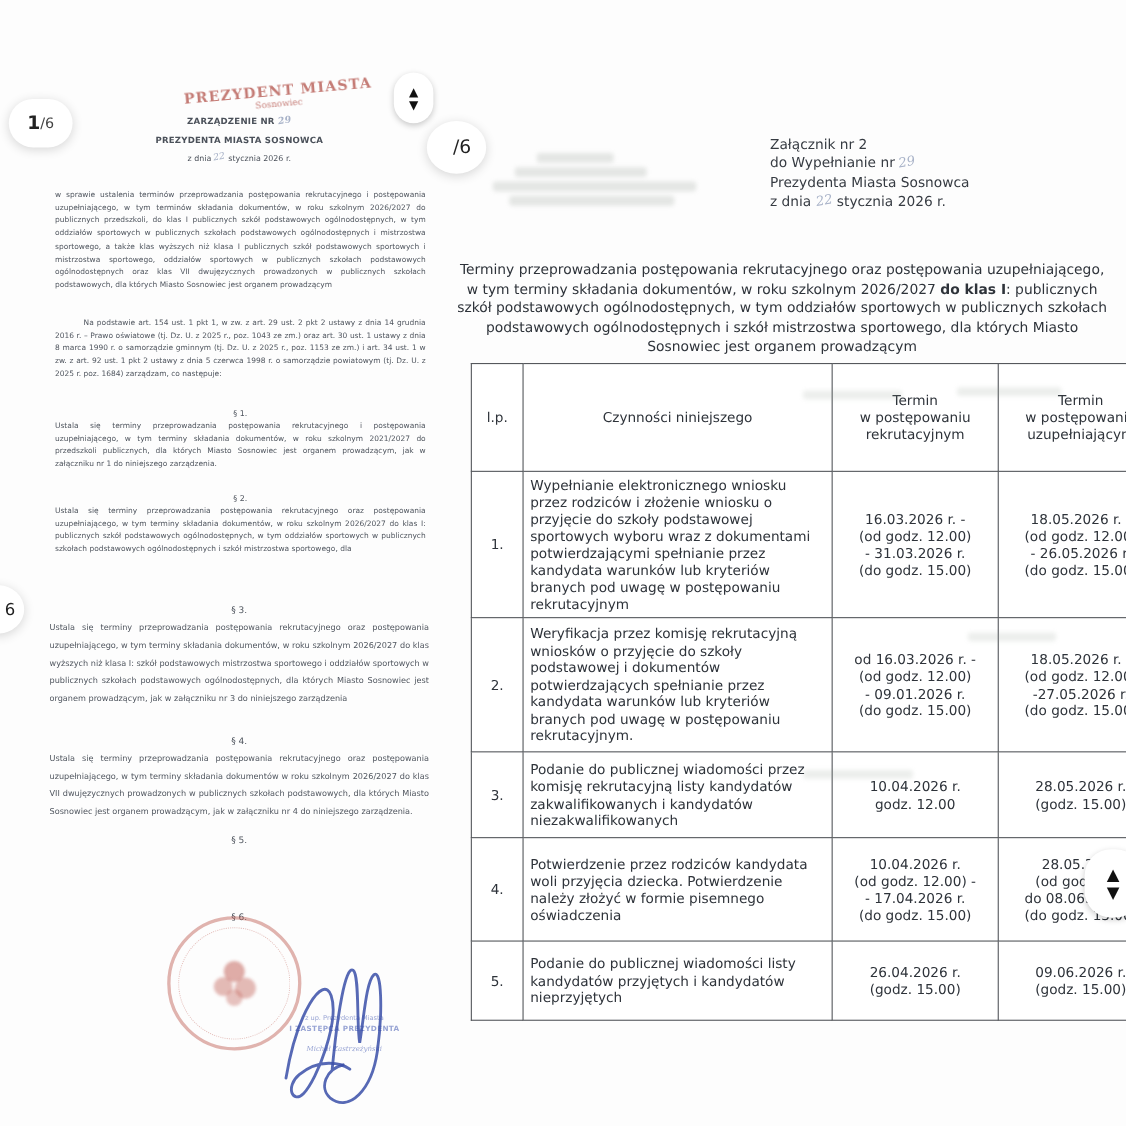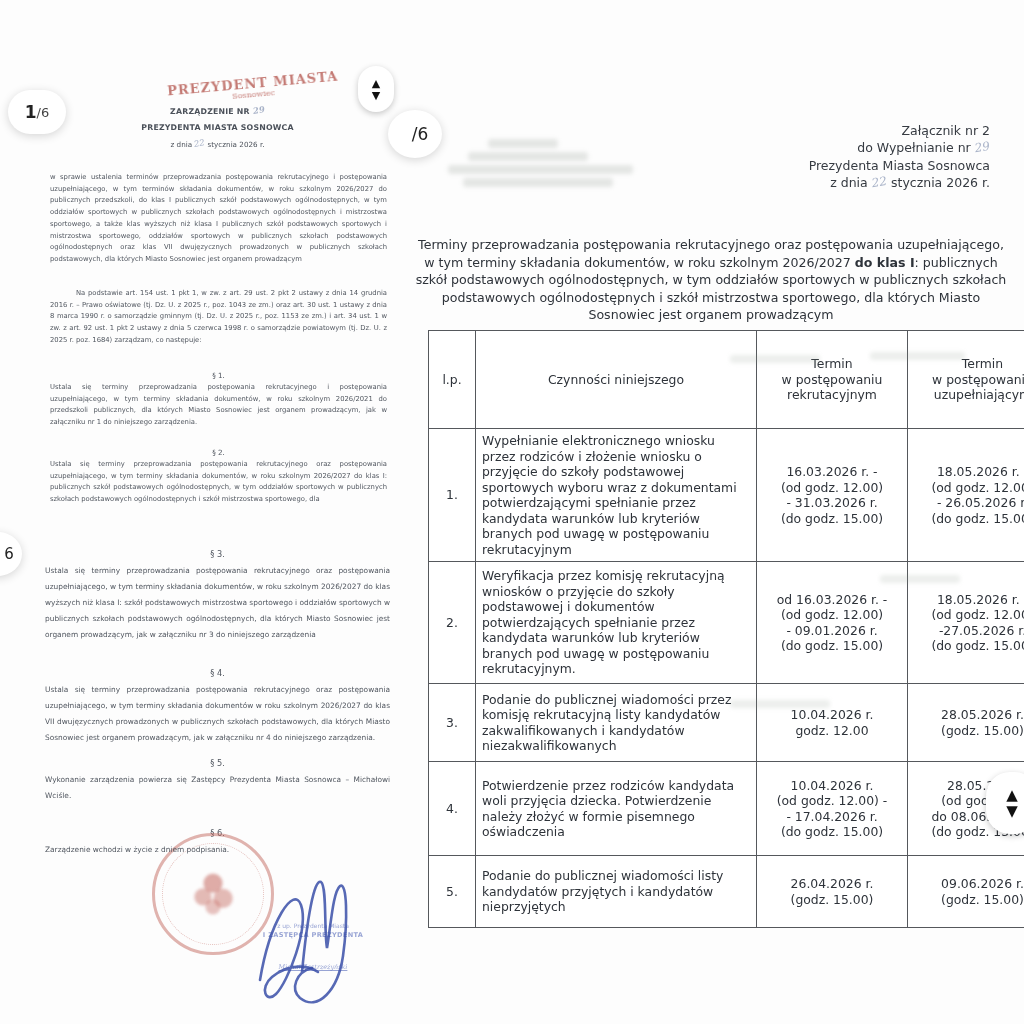--- a/index.html
+++ b/index.html
@@ -38,24 +38,24 @@
   .seal-core{position:absolute;inset:22px;border-radius:50%;filter:blur(1.5px);
     background:
       radial-gradient(circle at 50% 35%, rgba(190,88,78,.55) 0 9px, transparent 10px),
       radial-gradient(circle at 36% 54%, rgba(190,88,78,.45) 0 8px, transparent 9px),
       radial-gradient(circle at 64% 56%, rgba(190,88,78,.45) 0 9px, transparent 10px),
       radial-gradient(circle at 50% 68%, rgba(190,88,78,.4) 0 7px, transparent 8px);}
   .sig-stamp{text-align:center;color:rgba(85,105,185,.6);filter:blur(.5px);}
   .sig-stamp .s1{font-size:6px;}
   .sig-stamp .s2{font-size:6.6px;font-weight:bold;margin-top:2px;letter-spacing:.3px;}
   .sig-stamp .s3{font-size:6.4px;font-family:"DejaVu Serif","Liberation Serif",serif;
-                 font-style:italic;margin-top:24px;text-decoration:underline;}
+                 font-style:italic;margin-top:10px;}
 
   
-  .rp-header{text-align:right;font-size:12.5px;line-height:17px;color:#363b42;}
+  .rp-header{text-align:left;font-size:12.5px;line-height:17px;color:#363b42;}
   .rp-title{text-align:center;font-size:12.6px;line-height:17.5px;color:#2e333a;}
   .rp-title b{font-weight:bold;}
   .hw.lg{font-size:12px;}
   .ghost-stamp div{height:9px;margin:4px 0;border-radius:3px;background:rgba(140,150,142,.22);filter:blur(2px);}
   .ghost-stamp div:nth-child(1){width:70px;margin-left:40px;}
   .ghost-stamp div:nth-child(2){width:120px;margin-left:20px;}
   .ghost-stamp div:nth-child(3){width:185px;}
   .ghost-stamp div:nth-child(4){width:150px;margin-left:15px;}
 
   table.rec{border-collapse:collapse;table-layout:fixed;width:577px;background:#fff;}
@@ -94,40 +94,38 @@
       <div class="h1"><span>ZARZĄDZENIE NR</span> <span class="hw sm">29</span></div>
       <div class="h2">PREZYDENTA MIASTA SOSNOWCA</div>
       <div class="h3"><span>z dnia</span> <span class="hw sm">22</span> <span>stycznia 2026 r.</span></div>
     </div>
 
     <div class="abs para lp-text" style="left:50px;top:112px;width:337px;">w sprawie ustalenia terminów przeprowadzania postępowania rekrutacyjnego i postępowania uzupełniającego, w tym terminów składania dokumentów, w roku szkolnym 2026/2027 do publicznych przedszkoli, do klas I publicznych szkół podstawowych ogólnodostępnych, w tym oddziałów sportowych w publicznych szkołach podstawowych ogólnodostępnych i mistrzostwa sportowego, a także klas wyższych niż klasa I publicznych szkół podstawowych sportowych i mistrzostwa sportowego, oddziałów sportowych w publicznych szkołach podstawowych ogólnodostępnych oraz klas VII dwujęzycznych prowadzonych w publicznych szkołach podstawowych, dla których Miasto Sosnowiec jest organem prowadzącym</div>
 
     <div class="abs para indent lp-text" style="left:50px;top:228px;width:337px;">Na podstawie art. 154 ust. 1 pkt 1, w zw. z art. 29 ust. 2 pkt 2 ustawy z dnia 14 grudnia 2016 r. – Prawo oświatowe (tj. Dz. U. z 2025 r., poz. 1043 ze zm.) oraz art. 30 ust. 1 ustawy z dnia 8 marca 1990 r. o samorządzie gminnym (tj. Dz. U. z 2025 r., poz. 1153 ze zm.) i art. 34 ust. 1 w zw. z art. 92 ust. 1 pkt 2 ustawy z dnia 5 czerwca 1998 r. o samorządzie powiatowym (tj. Dz. U. z 2025 r. poz. 1684) zarządzam, co następuje:</div>
 
     <div class="abs seclabel lp-text" style="left:50px;top:311px;width:337px;">§ 1.</div>
-    <div class="abs para lp-text" style="left:50px;top:322px;width:337px;">Ustala się terminy przeprowadzania postępowania rekrutacyjnego i postępowania uzupełniającego, w tym terminy składania dokumentów, w roku szkolnym 2026/2021 do przedszkoli publicznych, dla których Miasto Sosnowiec jest organem prowadzącym, jak w załączniku nr 1 do niniejszego zarządzenia.</div>
+    <div class="abs para lp-text" style="left:50px;top:322px;width:337px;">Ustala się terminy przeprowadzania postępowania rekrutacyjnego i postępowania uzupełniającego, w tym terminy składania dokumentów, w roku szkolnym 2021/2027 do przedszkoli publicznych, dla których Miasto Sosnowiec jest organem prowadzącym, jak w załączniku nr 1 do niniejszego zarządzenia.</div>
 
     <div class="abs seclabel lp-text" style="left:50px;top:388px;width:337px;">§ 2.</div>
     <div class="abs para lp-text" style="left:50px;top:399px;width:337px;">Ustala się terminy przeprowadzania postępowania rekrutacyjnego oraz postępowania uzupełniającego, w tym terminy składania dokumentów, w roku szkolnym 2026/2027  do klas I: publicznych szkół podstawowych ogólnodostępnych, w tym oddziałów sportowych w publicznych szkołach podstawowych ogólnodostępnych i szkół mistrzostwa sportowego, dla</div>
 
     <div class="abs page-bubble" style="left:-26px;top:472px;width:48px;height:44px;">
       <span style="font-size:15px;margin-left:22px;">6</span>
     </div>
 
     <div class="abs seclabel pg2 lp-text" style="left:45px;top:489px;width:345px;">§ 3.</div>
     <div class="abs para pg2 lp-text" style="left:45px;top:503px;width:345px;">Ustala się terminy przeprowadzania postępowania rekrutacyjnego oraz postępowania uzupełniającego, w tym terminy składania dokumentów, w roku szkolnym 2026/2027  do klas wyższych niż klasa I: szkół podstawowych mistrzostwa sportowego i oddziałów sportowych w publicznych szkołach podstawowych ogólnodostępnych, dla których Miasto Sosnowiec jest organem prowadzącym, jak w załączniku nr 3 do niniejszego zarządzenia</div>
 
     <div class="abs seclabel pg2 lp-text" style="left:45px;top:608px;width:345px;">§ 4.</div>
     <div class="abs para pg2 lp-text" style="left:45px;top:622px;width:345px;">Ustala się terminy przeprowadzania postępowania rekrutacyjnego oraz postępowania uzupełniającego, w tym terminy składania dokumentów w roku szkolnym 2026/2027  do klas VII dwujęzycznych prowadzonych w publicznych szkołach podstawowych, dla których Miasto Sosnowiec jest organem prowadzącym, jak w załączniku nr 4 do niniejszego zarządzenia.</div>
 
     <div class="abs seclabel pg2 lp-text" style="left:45px;top:698px;width:345px;">§ 5.</div>
-    <div class="abs para pg2 lp-text" style="left:45px;top:712px;width:345px;">Wykonanie zarządzenia powierza się Zastępcy Prezydenta Miasta Sosnowca – Michałowi Wciśle.</div>
 
     <div class="abs seclabel pg2 lp-text" style="left:45px;top:768px;width:345px;">§ 6.</div>
-    <div class="abs para pg2 lp-text" style="left:45px;top:782px;width:345px;z-index:2;">Zarządzenie wchodzi w życie z dniem podpisania.</div>
 
     <div class="abs seal" style="left:152px;top:773px;">
       <div class="seal-core"></div>
     </div>
 
     <div class="abs sig-stamp" style="left:248px;top:862px;width:130px;">
       <div class="s1">z up. Prezydenta Miasta</div>
       <div class="s2">I ZASTĘPCA PREZYDENTA</div>
       <div class="s3">Michał Zastrzeżyński</div>
     </div>

